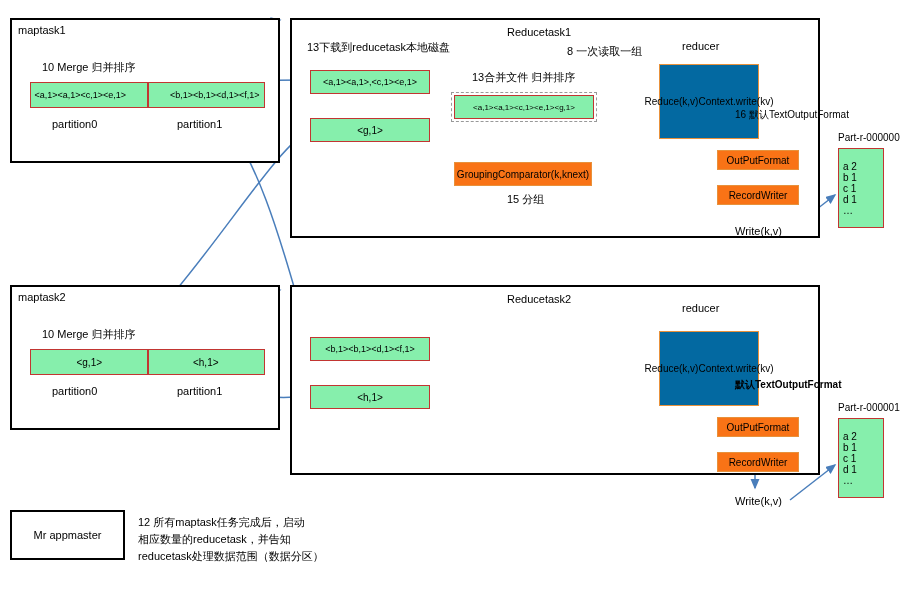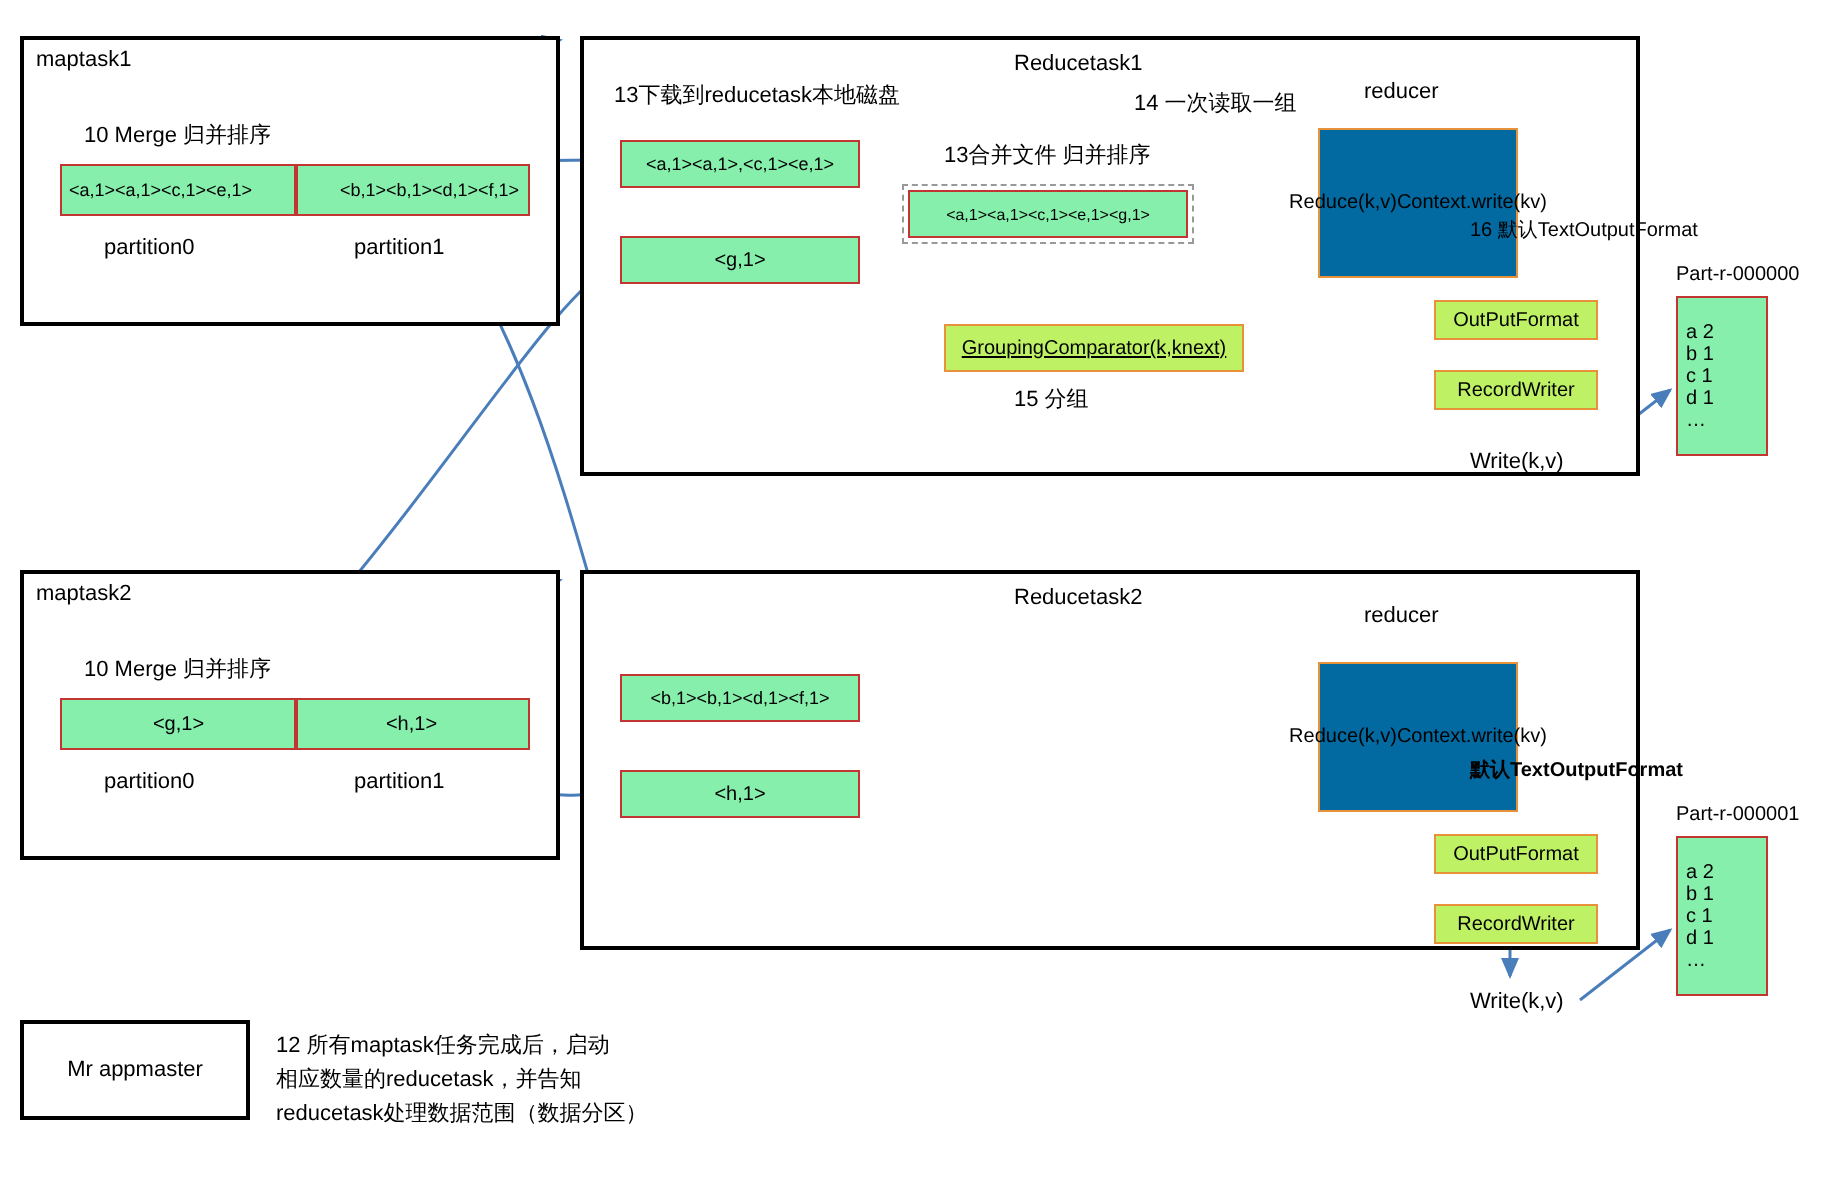--- a/index.html
+++ b/index.html
@@ -1,20 +1,20 @@
 <!DOCTYPE html>
 <html><head>
 <meta charset="utf-8">
 <style>
   * { box-sizing: border-box; margin: 0; padding: 0; }
   body { font-family: Arial, "Microsoft YaHei", sans-serif; font-size: 11px; background: #fff; width: 915px; height: 592px; position: relative; }
   .container { position: relative; width: 915px; height: 592px; }
   .box { position: absolute; border: 2.5px solid #000; background: #fff; }
   .red-box { position: absolute; border: 1.5px solid #c23531; background: #86efac; text-align: center; display: flex; align-items: center; justify-content: center; font-size: 10px; }
-  .orange-box { position: absolute; border: 1.5px solid #e8913b; background: #bef264; text-align: center; display: flex; align-items: center; justify-content: center; font-size: 10px; }
+  .orange-box { position: absolute; border: 1.5px solid #e8913b; background: #f97316; text-align: center; display: flex; align-items: center; justify-content: center; font-size: 10px; }
   .orange-big { position: absolute; border: 1.5px solid #e8913b; background: #0369a1; text-align: center; display: flex; flex-direction: row; align-items: center; justify-content: center; font-size: 10px; margin-left: 35px; }
   .label { position: absolute; font-size: 11px; color: #000; }
   .divider { position: absolute; width: 1.5px; background: #c23531; }
   svg.arrows { position: absolute; top: 0; left: 0; width: 915px; height: 592px; pointer-events: none; }
 </style>
 </head>
 <body>
 
 <div class="container">
 
@@ -79,30 +79,30 @@
     <div style="width:50%">&lt;h,1&gt;</div>
   </div>
   <div class="divider" style="left:135px; top:62px; height:26px;"></div>
   <div class="label" style="left:40px; top:98px;">partition0</div>
   <div class="label" style="left:165px; top:98px;">partition1</div>
 </div>
 
 <div class="box" style="left:290px; top:18px; width:530px; height:220px;">
   <div class="label" style="left:15px; top:20px;">13下载到reducetask本地磁盘</div>
   <div class="label" style="left:215px; top:6px;">Reducetask1</div>
-  <div class="label" style="left:275px; top:24px;">14 一次读取一组</div>
+  <div class="label" style="left:275px; top:24px;">8 一次读取一组</div>
   <div class="label" style="left:390px; top:20px;">reducer</div>
   <div class="label" style="left:180px; top:50px;">13合并文件 归并排序</div>
 
   <div class="red-box" style="left:18px; top:50px; width:120px; height:24px; font-size:9px;">&lt;a,1&gt;&lt;a,1&gt;,&lt;c,1&gt;&lt;e,1&gt;</div>
   <div class="red-box" style="left:18px; top:98px; width:120px; height:24px;">&lt;g,1&gt;</div>
 
   <div class="red-box" style="left:162px; top:75px; width:140px; height:24px; font-size:8px; outline:1px dashed #999; outline-offset:2px;">&lt;a,1&gt;&lt;a,1&gt;&lt;c,1&gt;&lt;e,1&gt;&lt;g,1&gt;</div>
 
-  <div class="orange-box" style="left:180px; top:142px; width:150px; height:24px;text-decoration:underline;">GroupingComparator(k,knext)</div>
+  <div class="orange-box" style="left:162px; top:142px; width:138px; height:24px;">GroupingComparator(k,knext)</div>
   <div class="label" style="left:215px; top:172px;">15 分组</div>
 
   <div class="orange-big" style="left:332px; top:44px; width:100px; height:75px;">
     <div>Reduce(k,v)</div>
     <div>Context.write(kv)</div>
   </div>
 
   <div class="orange-box" style="left:425px; top:130px; width:82px; height:20px;">OutPutFormat</div>
   <div class="orange-box" style="left:425px; top:165px; width:82px; height:20px;">RecordWriter</div>
 </div>

